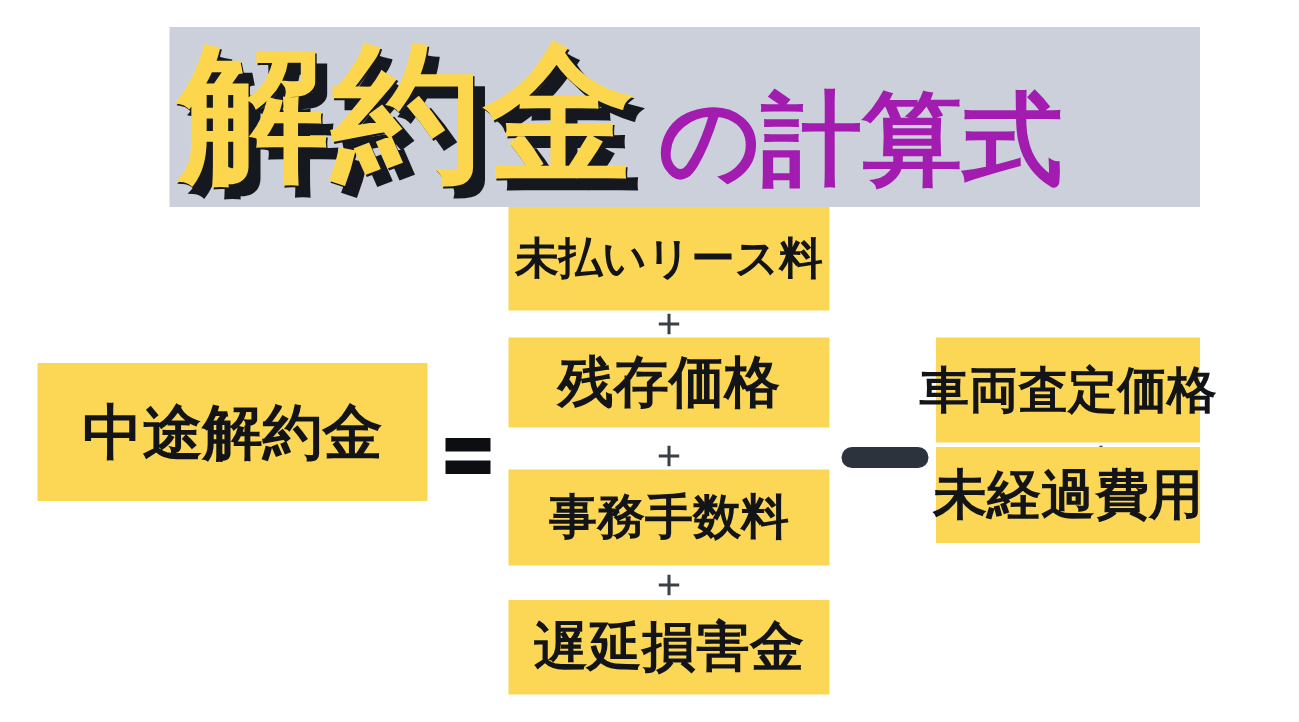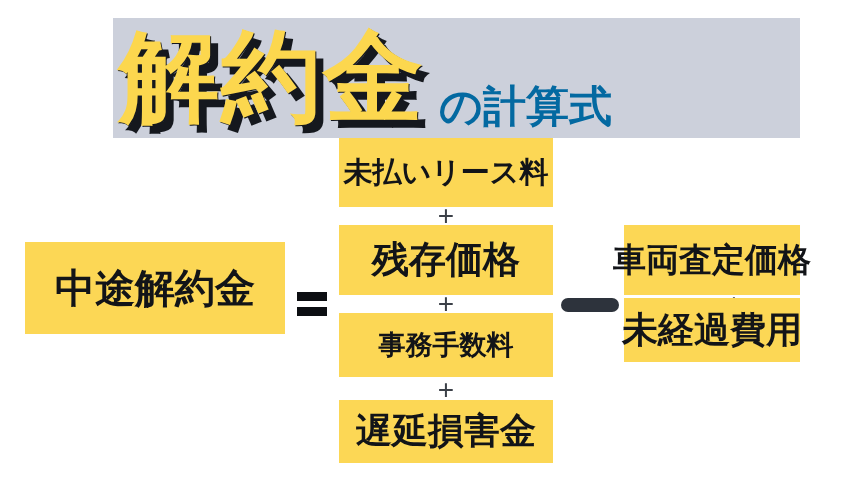--- a/index.html
+++ b/index.html
@@ -19,38 +19,39 @@
   }
   .title-big{
     font-size:100px;line-height:1;font-weight:900;
     color:#fcd74e;
     margin-left:6px;margin-bottom:12px;
     letter-spacing:2px;
     text-shadow:8px 8px 0 #15181e, 1px 1px 0 #15181e;
     white-space:nowrap;
   }
   .title-small{
-    font-size:43px;line-height:1;font-weight:700;
-    color:#0369a1;
+    font-size:67px;line-height:1;font-weight:700;
+    color:#a21caf;
     margin-left:14px;margin-bottom:10px;
     white-space:nowrap;
+    font-family:Liberation Serif, serif;
   }
   
   .box{
     position:absolute;
     background:#fcd755;
     display:flex;align-items:center;justify-content:center;
     color:#121418;font-weight:700;
     white-space:nowrap;
   }
   .left-box{left:25px;top:242px;width:260px;height:92px;font-size:40px;}
   .mid-box{left:339px;width:214px;justify-content:center;}
   .mid-1{top:138px;height:69px;font-size:29px;}
-  .mid-2{top:225px;height:70px;font-size:37px;}
-  .mid-3{top:313px;height:64px;font-size:27px;}
+  .mid-2{top:225px;height:60px;font-size:37px;}
+  .mid-3{top:313px;height:64px;font-size:32px;}
   .mid-4{top:400px;height:63px;font-size:36px;}
   .right-box{left:624px;width:176px;}
   .right-1{top:225px;height:70px;font-size:33px;}
   .right-2{top:298px;height:64px;font-size:36px;text-align:right;}
   
   .equals{
     position:absolute;left:297px;top:292px;width:30px;
   }
   .equals .bar{
     width:30px;height:9px;background:#0c0e12;margin-bottom:6px;

